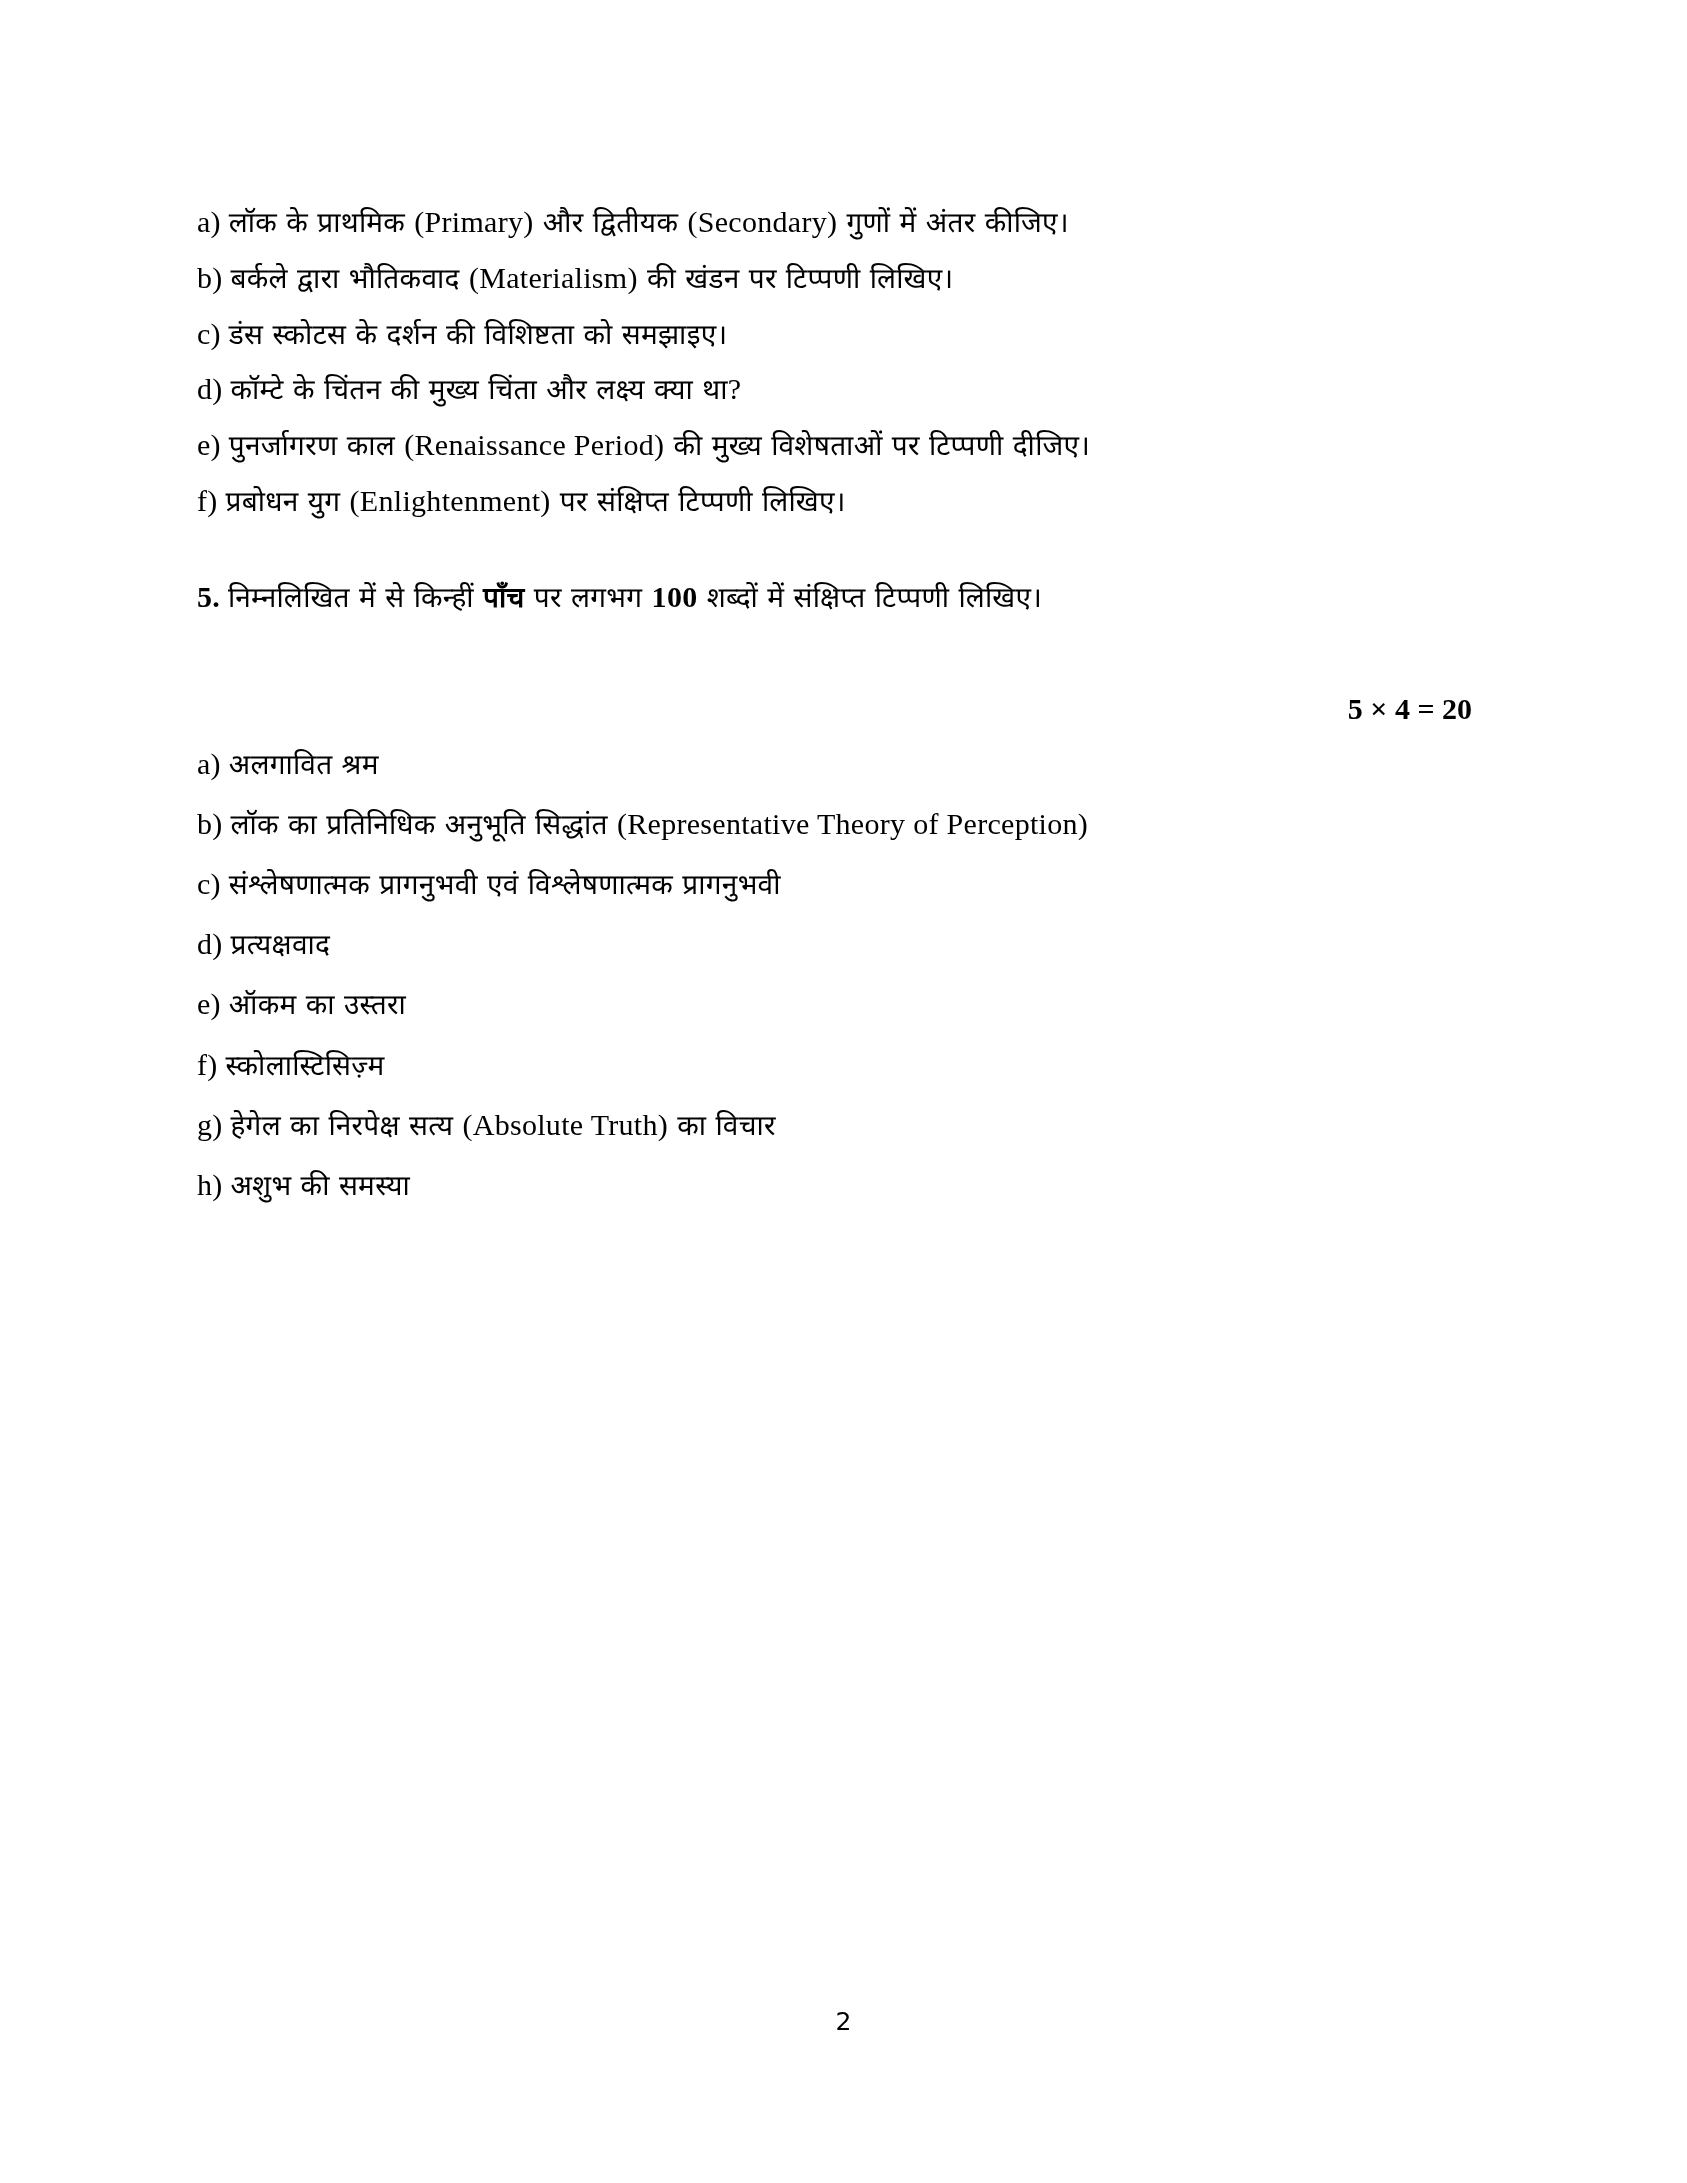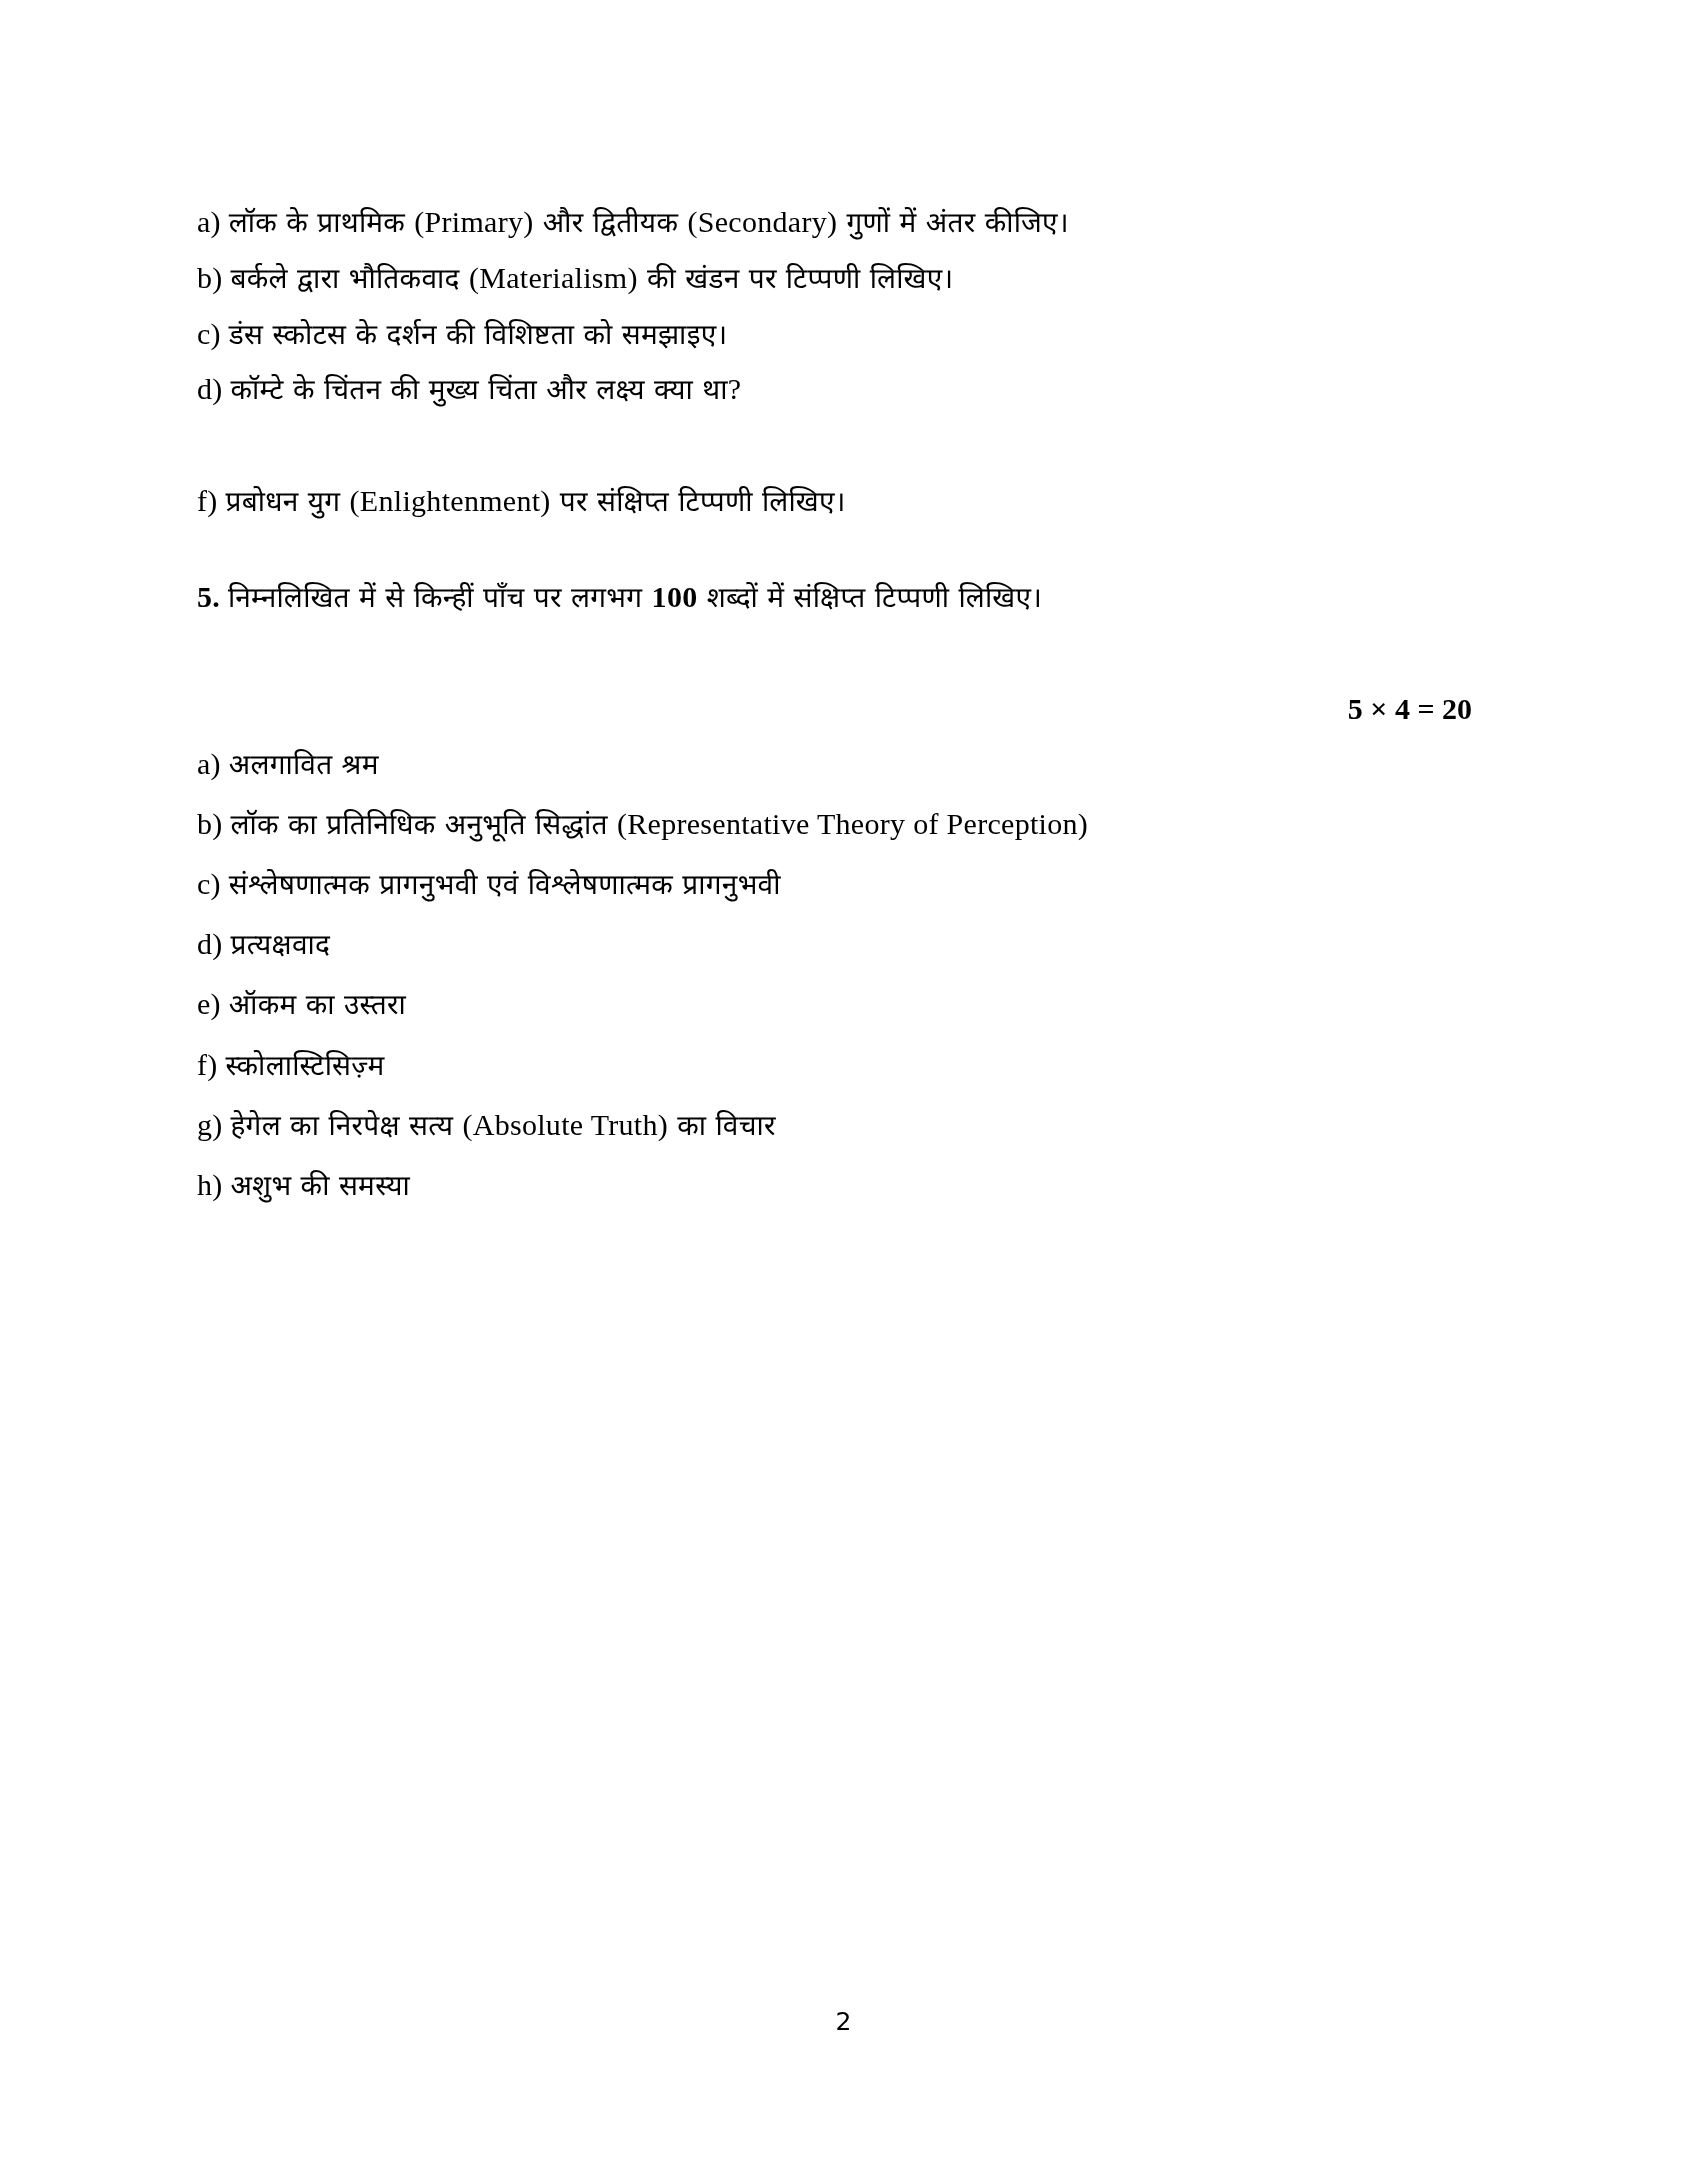--- a/index.html
+++ b/index.html
@@ -38,21 +38,21 @@
       font-size: 28px;
     }
     .en {
       font-family: "Liberation Serif", serif;
     }
     .q-num {
       font-weight: bold;
       font-family: "Liberation Serif", serif;
     }
     .bold-hi {
-      font-weight: normal;
+      font-weight: bold;
     }
     .bold-en {
       font-weight: bold;
       font-family: "Liberation Serif", serif;
     }
     .marks {
       position: absolute;
       right: 215px;
       top: 664px;
       font-family: "Liberation Serif", serif;
@@ -90,20 +90,24 @@
   <div class="line" style="top:258px">
     <span class="label">b)</span>
     <span class="hi">बर्कले द्वारा भौतिकवाद </span><span class="en">(Materialism)</span><span class="hi"> की खंडन पर टिप्पणी लिखिए।</span>
   </div>
 
   <div class="line" style="top:369px">
     <span class="label">d)</span>
     <span class="hi">कॉम्टे के चिंतन की मुख्य चिंता और लक्ष्य क्या था</span><span class="en">?</span>
   </div>
 
+  <div class="line" style="top:425px">
+    <span class="label">e)</span>
+    <span class="hi">पुनर्जागरण काल </span><span class="en">(Renaissance Period)</span><span class="hi"> की मुख्य विशेषताओं पर टिप्पणी दीजिए।</span>
+  </div>
 
   <div class="line" style="top:481px">
     <span class="label">f)</span>
     <span class="hi">प्रबोधन युग </span><span class="en">(Enlightenment)</span><span class="hi"> पर संक्षिप्त टिप्पणी लिखिए।</span>
   </div>
 
   <div class="line" style="top:577px">
     <span class="q-num">5.</span>
     <span class="hi">निम्नलिखित में से किन्हीं </span><span class="hi bold-hi">पाँच</span><span class="hi"> पर लगभग </span><span class="bold-en">100</span><span class="hi"> शब्दों में संक्षिप्त टिप्पणी लिखिए।</span>
   </div>

